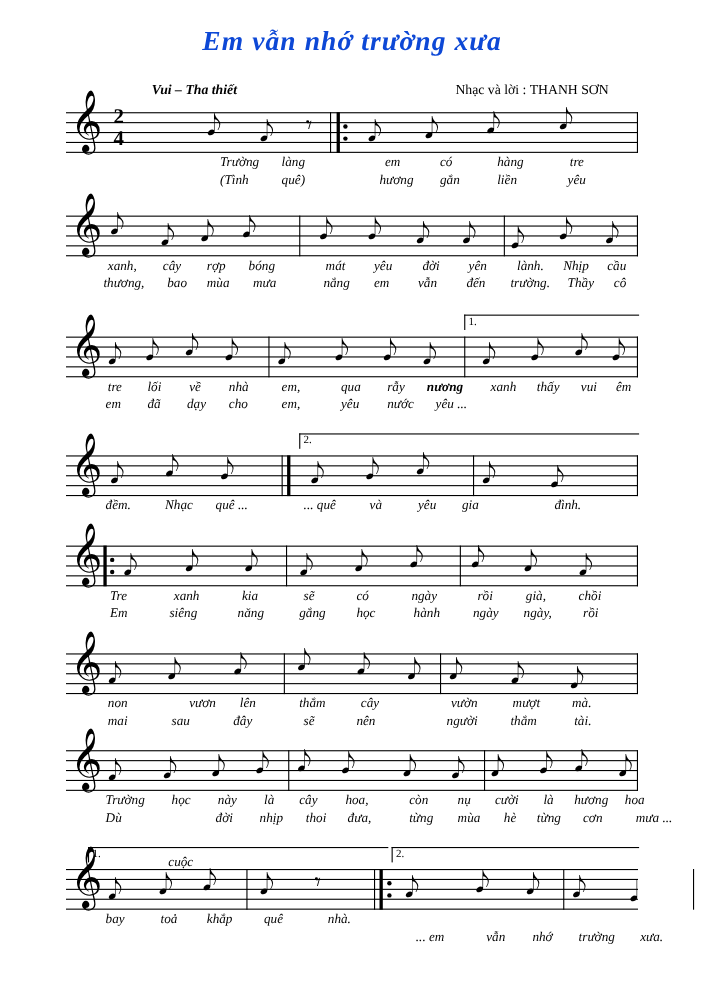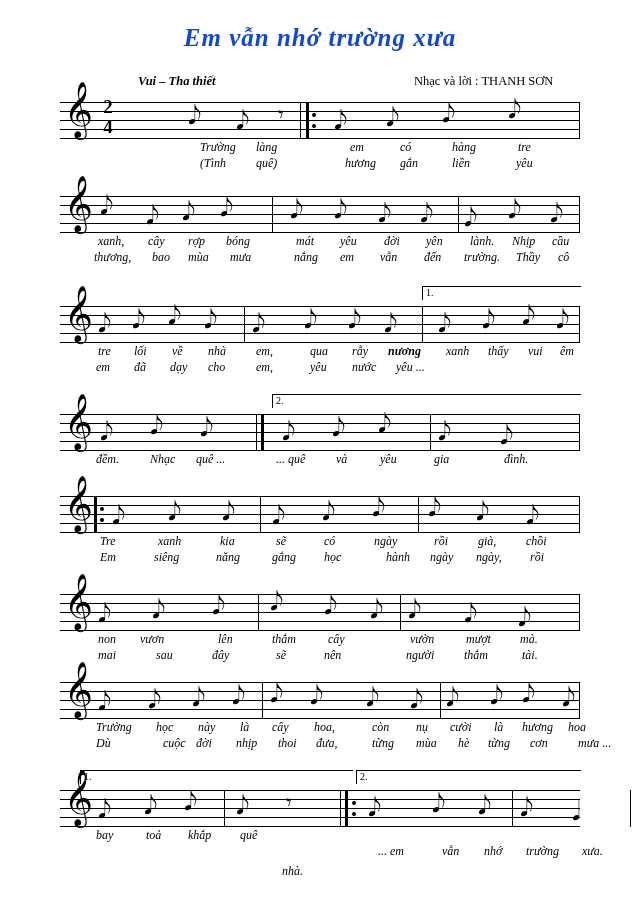--- a/index.html
+++ b/index.html
@@ -343,21 +343,21 @@
       <div class="note" style="left:440px;top:14px;">𝅘𝅥𝅮</div>
       <div class="bar" style="left:519px;"></div>
     </div>
     <div class="lyrics" style="top:56px;">
       <span style="left:36px;">đềm.</span>
       <span style="left:90px;">Nhạc</span>
       <span style="left:136px;">quê ...</span>
       <span style="left:216px;">... quê</span>
       <span style="left:276px;">và</span>
       <span style="left:320px;">yêu</span>
-      <span style="left:374px;">gia</span>
+      <span style="left:360px;">gia</span>
       <span style="left:444px;">đình.</span>
     </div>
   </div>
 
   <div class="system" style="top:490px;">
     <div class="staff">
       <div class="line l1"></div>
       <div class="line l2"></div>
       <div class="line l3"></div>
       <div class="line l4"></div>
@@ -391,21 +391,21 @@
       <span style="left:374px;">rồi</span>
       <span style="left:418px;">già,</span>
       <span style="left:466px;">chồi</span>
     </div>
     <div class="lyrics" style="top:60px;">
       <span style="left:40px;">Em</span>
       <span style="left:94px;">siêng</span>
       <span style="left:156px;">năng</span>
       <span style="left:212px;">gắng</span>
       <span style="left:264px;">học</span>
-      <span style="left:326px;">hành</span>
+      <span style="left:316px;">hành</span>
       <span style="left:370px;">ngày</span>
       <span style="left:416px;">ngày,</span>
       <span style="left:470px;">rồi</span>
     </div>
   </div>
 
   <div class="system" style="top:588px;">
     <div class="staff">
       <div class="line l1"></div>
       <div class="line l2"></div>
@@ -421,21 +421,21 @@
       <div class="note" style="left:264px;top:4px;">𝅘𝅥𝅮</div>
       <div class="note" style="left:310px;top:8px;">𝅘𝅥𝅮</div>
       <div class="bar" style="left:340px;"></div>
       <div class="note" style="left:348px;top:8px;">𝅘𝅥𝅮</div>
       <div class="note" style="left:404px;top:12px;">𝅘𝅥𝅮</div>
       <div class="note" style="left:458px;top:16px;">𝅘𝅥𝅮</div>
       <div class="bar" style="left:519px;"></div>
     </div>
     <div class="lyrics" style="top:44px;">
       <span style="left:38px;">non</span>
-      <span style="left:80px;">vươn</span>
+      <span style="left:112px;">vươn</span>
       <span style="left:158px;">lên</span>
       <span style="left:212px;">thắm</span>
       <span style="left:268px;">cây</span>
       <span style="left:350px;">vườn</span>
       <span style="left:406px;">mượt</span>
       <span style="left:460px;">mà.</span>
     </div>
     <div class="lyrics" style="top:60px;">
       <span style="left:38px;">mai</span>
       <span style="left:96px;">sau</span>
@@ -481,21 +481,21 @@
       <span style="left:254px;">hoa,</span>
       <span style="left:312px;">còn</span>
       <span style="left:356px;">nụ</span>
       <span style="left:390px;">cười</span>
       <span style="left:434px;">là</span>
       <span style="left:462px;">hương</span>
       <span style="left:508px;">hoa</span>
     </div>
     <div class="lyrics" style="top:60px;">
       <span style="left:36px;">Dù</span>
-      <span style="left:103px;">cuộc</span>
+      <span style="left:93px;margin-top:40px;">cuộc</span>
       <span style="left:136px;">đời</span>
       <span style="left:176px;">nhịp</span>
       <span style="left:218px;">thoi</span>
       <span style="left:256px;">đưa,</span>
       <span style="left:312px;">từng</span>
       <span style="left:356px;">mùa</span>
       <span style="left:398px;">hè</span>
       <span style="left:428px;">từng</span>
       <span style="left:470px;">cơn</span>
       <span style="left:492px;margin-left:26px;">mưa ...</span>
@@ -534,21 +534,21 @@
       <div class="bar" style="left:452px;"></div>
       <div class="note" style="left:460px;top:10px;">𝅘𝅥𝅮</div>
       <div class="note" style="left:512px;top:14px;">𝅘𝅥</div>
       <div class="bar" style="left:570px;"></div>
     </div>
     <div class="lyrics" style="top:56px;">
       <span style="left:36px;">bay</span>
       <span style="left:86px;">toả</span>
       <span style="left:128px;">khắp</span>
       <span style="left:180px;">quê</span>
-      <span style="left:222px;margin-top:36px;">nhà.</span>
+      <span style="left:238px;">nhà.</span>
     </div>
     <div class="lyrics" style="top:72px;text-decoration:underline;">
       <span style="left:318px;">... em</span>
       <span style="left:382px;">vẫn</span>
       <span style="left:424px;">nhớ</span>
       <span style="left:466px;">trường</span>
       <span style="left:522px;">xưa.</span>
     </div>
   </div>
 

